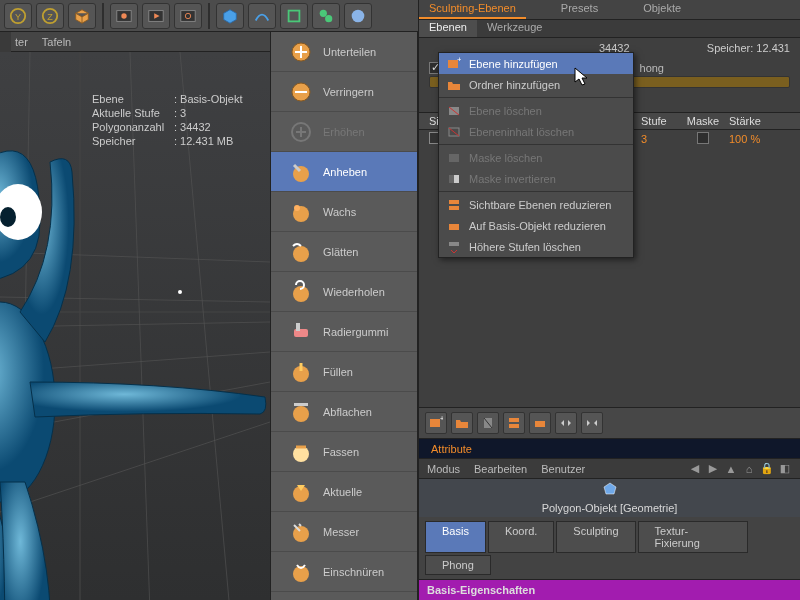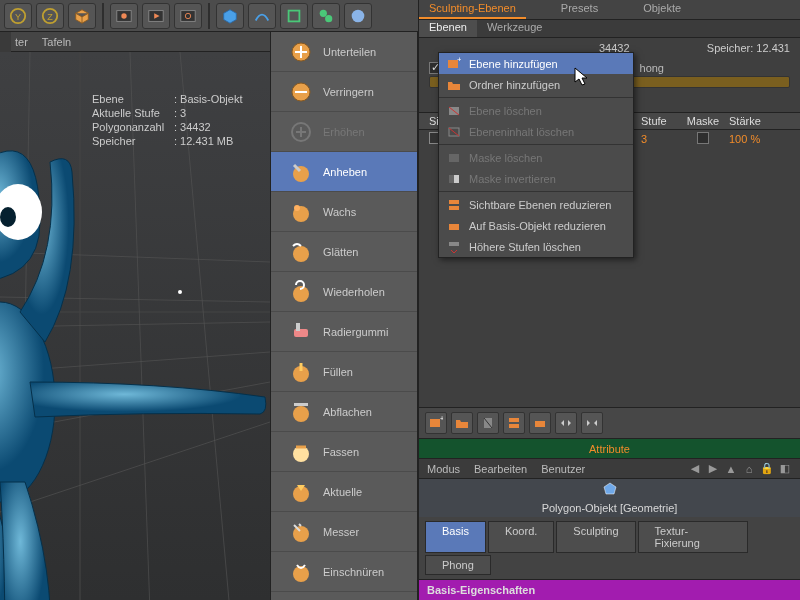--- a/index.html
+++ b/index.html
@@ -89,21 +89,21 @@
   .tablerow { color:#f28c2a; }
   .tablerow .c-name{ color:#f28c2a; }
   .chk { width:12px;height:12px; border:1px solid #777; background:#2e2e2e; display:inline-block;}
 
   .spacer { flex: 1 1 auto; }
 
   .iconstrip { display:flex; gap:4px; padding:4px 6px; background:#474747; border-top:1px solid #222; border-bottom:1px solid #222;}
   .iconstrip .mini { width:22px;height:22px;background:#555;border:1px solid #333;border-radius:2px;display:flex;align-items:center;justify-content:center;cursor:pointer;}
   .iconstrip .mini svg{width:14px;height:14px;}
 
-  .attrhdr { display:flex; align-items:center; height:20px; background:#14532d; padding:0 12px; color:#f28c2a; border-bottom:1px solid #222;justify-content:center;}
+  .attrhdr { display:flex; align-items:center; height:20px; background:#0f172a; padding:0 12px; color:#f28c2a; border-bottom:1px solid #222;}
   .attrmenu { display:flex; align-items:center; gap:14px; height:20px; padding:0 8px; background:#3b3b3b; border-bottom:1px solid #222;}
   .attrmenu .navicn { margin-left:auto; display:flex; gap:4px;}
   .attrmenu .navicn span{ width:14px;height:14px; display:flex;align-items:center;justify-content:center; color:#999;}
 
   .objline { display:flex; align-items:center; gap:6px; padding:3px 8px; background:#43474d; color:#d8d8d8;flex-direction:column; }
   .objicon { width:14px;height:14px; }
 
   .attrtabs { display:flex; flex-wrap:wrap; padding:4px 6px; gap:2px; background:#434343;}
   .attrtabs .atab { padding:3px 16px; background:#4d4d4d; border:1px solid #2a2a2a; color:#ccc; cursor:pointer; font-size:11px;}
   .attrtabs .atab.sel { background:#5a79b8; color:#fff; }

